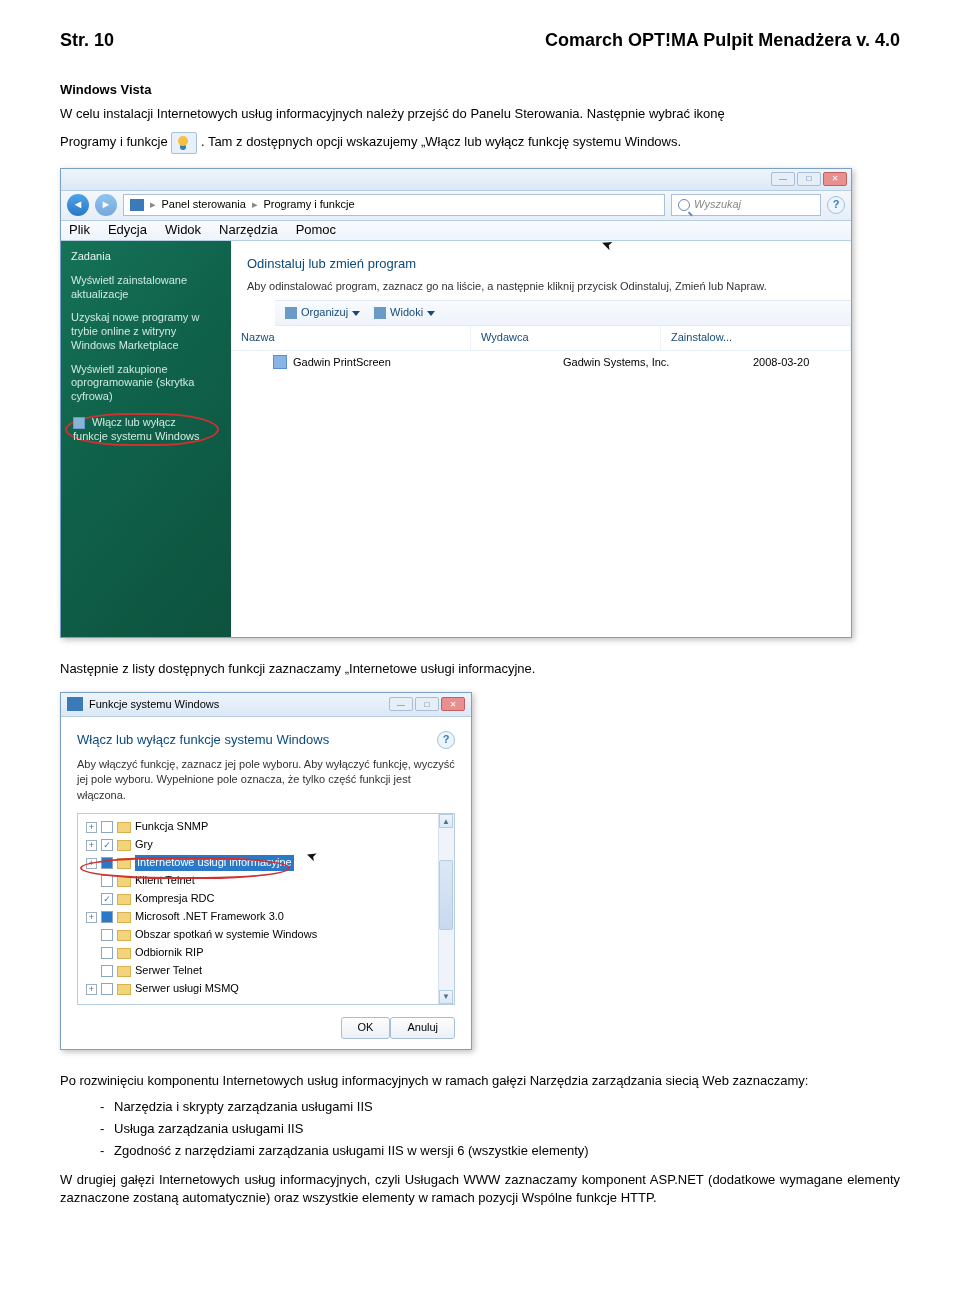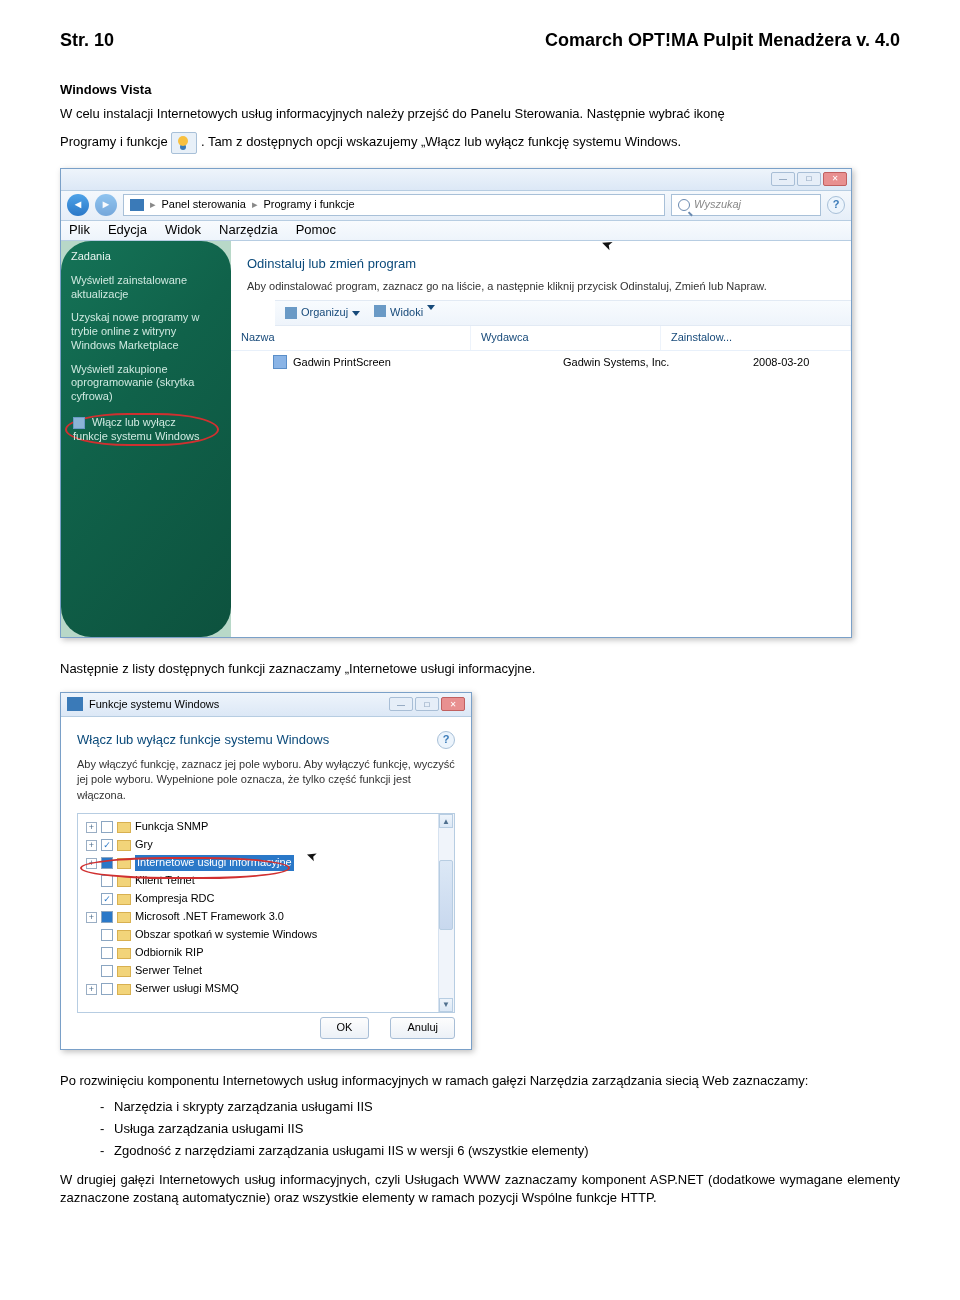--- a/index.html
+++ b/index.html
@@ -72,33 +72,33 @@
   .mag::after{ content:""; position:absolute; bottom:-4px; right:-4px; width:5px; height:1.5px; background:#6a8ab0; transform:rotate(45deg);}
   .cp-question { width:18px; height:18px; border-radius:50%; background:#ecf4fc; border:1px solid #a8c0d8; color:#3a7ab8; display:flex; align-items:center; justify-content:center; font-size:11px; font-weight:bold;}
   .cp-menu {
     height:20px; padding:0 8px; display:flex; align-items:center; gap:18px;
     background: linear-gradient(#f8fbfe,#eef4fb);
     font-size:13px; border-bottom:1px solid #b7cde2;
   }
   .cp-body { display:flex; height: calc(100% - 72px); }
   .cp-sidebar {
     width:170px; background: linear-gradient(130deg,#157357,#10624a 40%,#0d523e);
-    color:#fff; font-size:11px; padding:8px 18px 4px 10px;border-radius:30px;
+    color:#fff; font-size:11px; padding:8px 18px 4px 10px;
   }
   .cp-sidebar h4 { font-size:11px; font-weight:normal; color:#e8f4f0; margin-bottom:10px;}
   .task-link { color:#cfe9e0; margin-bottom:10px; cursor:pointer; line-height:1.25;}
   .task-highlight { border:2px solid #d03030; border-radius:50%/60%; padding:1px 6px; margin:-1px -6px 9px -6px; }
   .cp-main { flex:1; background:#fff; position:relative; }
   .cp-main-head { padding:14px 16px 6px 16px; }
   .cp-main-head h3 { color:#0b4a7a; font-size:13px; font-weight:normal; margin-bottom:6px;}
   .cp-main-head p { font-size:11px; color:#333; }
   .cp-toolbar2 { height:26px; border-top:1px solid #e2eaf4; border-bottom:1px solid #e2eaf4; background:linear-gradient(#f8fbfe,#eef4fb); display:flex; align-items:center; padding:0 10px; gap:14px; font-size:11px; color:#174a7a;margin-left:44px;}
   .org-btn { display:flex; align-items:center; gap:4px; }
   .tri-down{ width:0; height:0; border-left:4px solid transparent; border-right:4px solid transparent; border-top:5px solid #174a7a;}
-  .views-btn { display:flex; align-items:flex-start; gap:4px;}
+  .views-btn { display:flex; align-items:center; gap:4px;}
   .cp-table { font-size:11px; }
   .cp-th { display:flex; color:#174a7a; border-bottom:1px solid #e8f0fa; }
   .cp-th div { padding:4px 10px; border-right:1px solid #edf3fb; }
   .cp-th .c1{ width:240px;} .cp-th .c2{ width:190px;} .cp-th .c3{flex:1;}
   .cp-tr { display:flex; padding:3px 0;margin-left:32px; }
   .cp-tr div { padding:1px 10px; }
   .cp-tr .c1{ width:290px; display:flex; align-items:center; gap:6px;} .cp-tr .c2{ width:190px;} .cp-tr .c3{flex:1;}
   .file-ico { width:14px; height:14px; background:#8ab4e6; border:1px solid #5a8ec8; }
   .cursor-arrow { position:absolute; top:-6px; left:370px; font-size:14px; color:#111; transform:scaleX(-1) rotate(-20deg);}
   
@@ -117,21 +117,21 @@
   .plus { width:11px; height:11px; border:1px solid #9aaec4; color:#50708f; font-size:9px; line-height:9px; text-align:center; background:#fff;}
   .chk { width:12px; height:12px; border:1px solid #8ba6c2; background:#fff; display:flex; align-items:center; justify-content:center; font-size:9px; color:#2a78c8;}
   .chk.partial { background:#2a78c8;}
   .folder { width:14px; height:11px; background:#f2d47a; border:1px solid #d8b050;}
   .sel { background:#2a78c8; color:#fff; padding:0 2px;}
   .red-ring { position:absolute; border:2px solid #d03030; border-radius:50%/60%; width:210px; height:22px; left:2px; top:43px; pointer-events:none;}
   .cursor2 { position:absolute; top:33px; left:228px; font-size:13px; color:#111; transform:scaleX(-1) rotate(-20deg);}
   .scroll-track { position:absolute; right:0; top:0; bottom:0; width:16px; background:#f0f4fa; border-left:1px solid #d6e2f0;}
   .scroll-thumb { position:absolute; right:1px; top:46px; width:14px; height:70px; background:linear-gradient(#dce8f6,#c8d8ee); border:1px solid #b7cde2; border-radius:2px;}
   .scroll-btn { position:absolute; right:1px; width:14px; height:14px; background:linear-gradient(#eef4fb,#dce8f6); border:1px solid #b7cde2; font-size:8px; color:#50708f; display:flex; align-items:center; justify-content:center;}
-  .feat-buttons { display:flex; justify-content:flex-end; gap:21px; margin-top:4px;}
+  .feat-buttons { display:flex; justify-content:flex-end; gap:0; margin-top:12px;}
   .btn { height:22px; padding:0 16px; font-size:11px; background:linear-gradient(#fdfdfd,#ecf1f7); border:1px solid #a8bed6; border-radius:3px; display:flex; align-items:center;}
   
   ul.dash { list-style:none; padding-left:40px; margin:6px 0 10px 0;}
   ul.dash li { position:relative; padding-left:14px; margin-bottom:4px;}
   ul.dash li::before { content:"-"; position:absolute; left:0; }
 </style>
 </head>
 <body>
 
 <div class="header-row">

